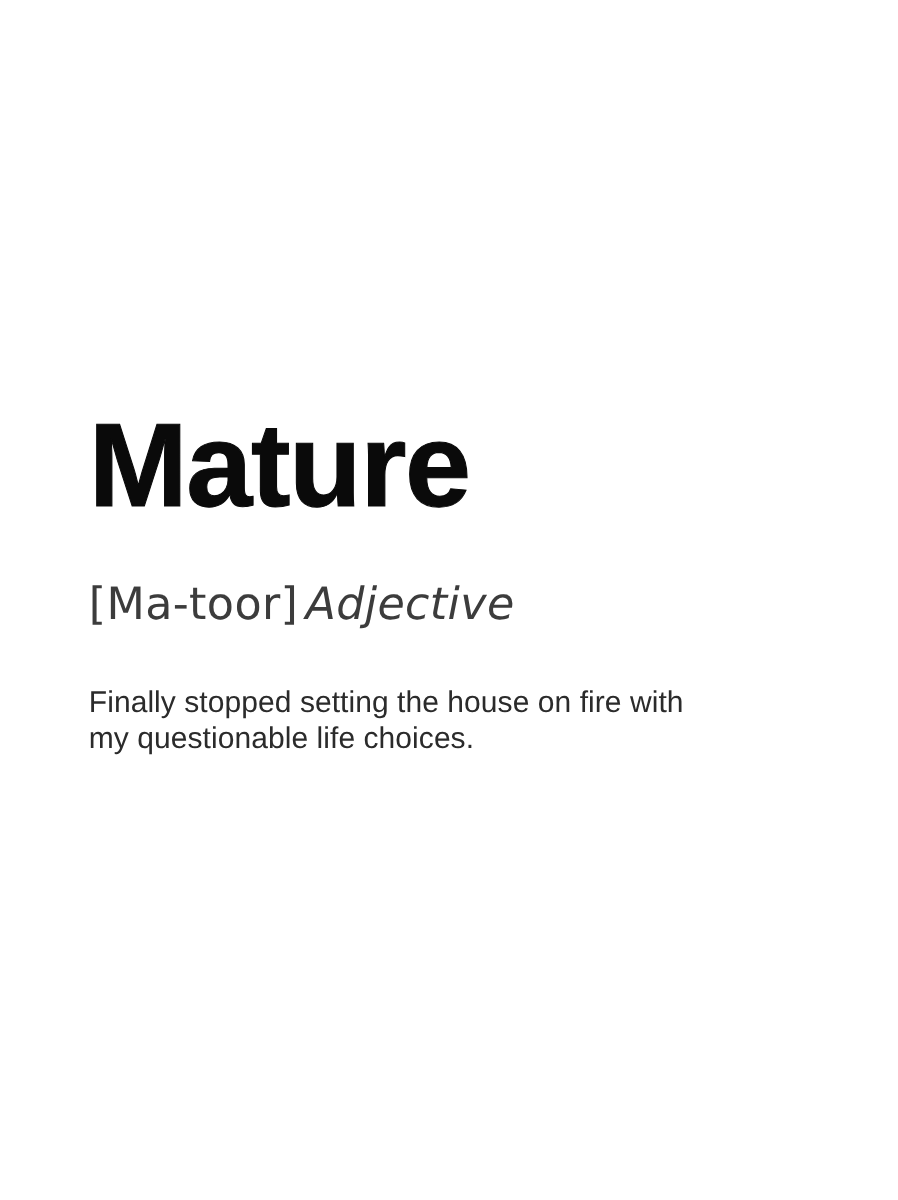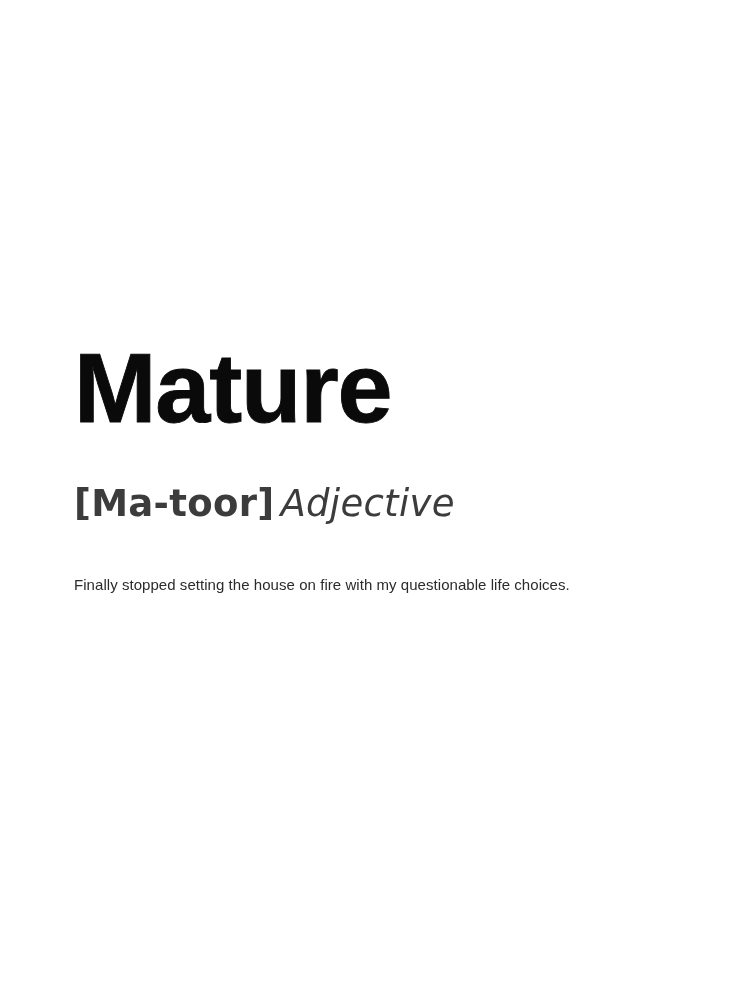--- a/index.html
+++ b/index.html
@@ -54,33 +54,33 @@
     line-height: 1.0;
     letter-spacing: 0.3px;
     color: #3c3c3c;
     margin: 0;
     padding: 0;
     white-space: nowrap;
     -webkit-text-stroke: 0.001px #3c3c3c;
   }
 
   .pronunciation-line .pron-key {
-    font-weight: 700;
+    font-weight: 400;
     text-align: center;
   }
 
   .pronunciation-line .pos-label {
     font-weight: 300;
     margin-left: 6px;
     font-style: italic;
   }
 
   .definition-body {
     font-family: "Liberation Sans", "DejaVu Sans", sans-serif;
-    font-size: 15px;
+    font-size: 25px;
     font-weight: 400;
     line-height: 30px;
     letter-spacing: 0.05px;
     color: #2b2b2b;
     margin: 0;
     padding: 0;
     width: 500px;
   }
 
   

